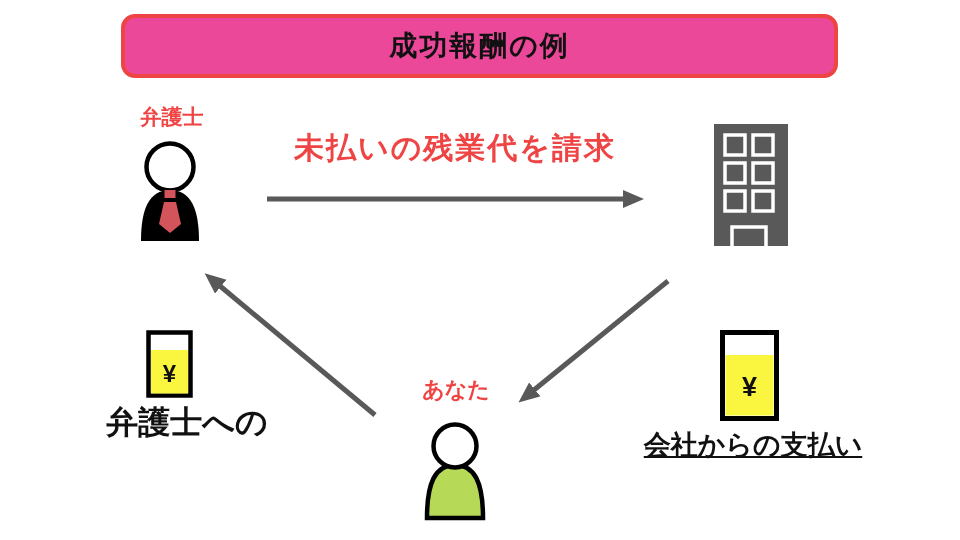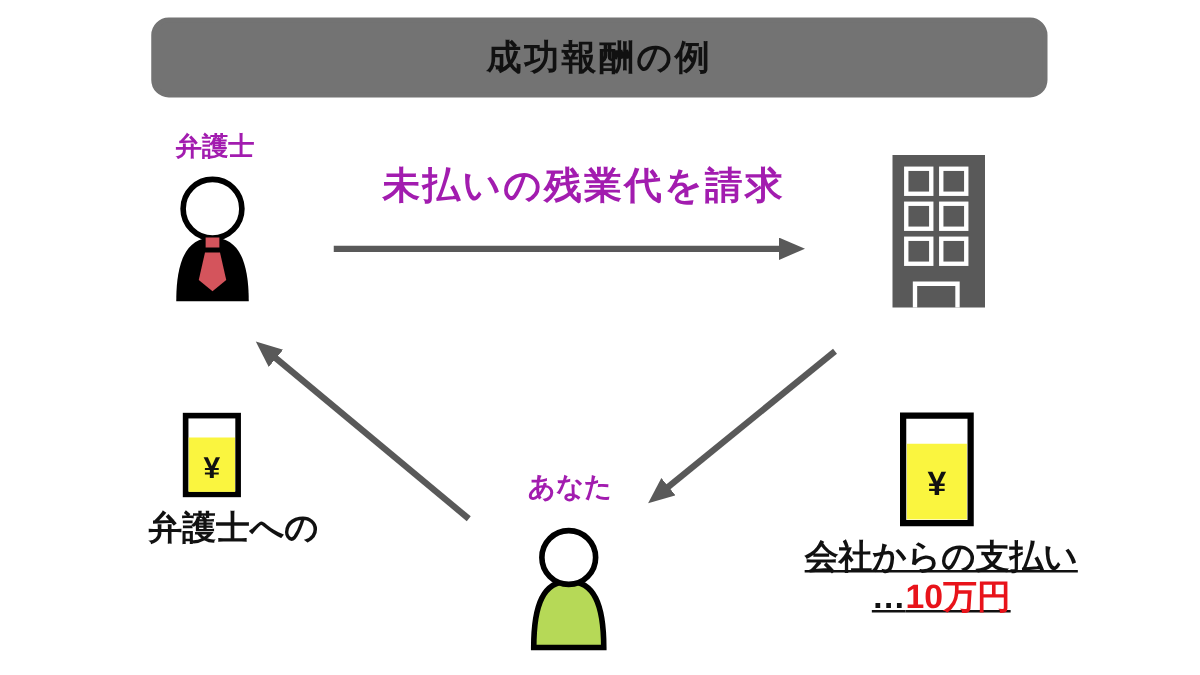--- a/index.html
+++ b/index.html
@@ -4,30 +4,30 @@
 <style>
   html,body{margin:0;padding:0;background:#ffffff;}
   #canvas{
     position:relative;width:960px;height:540px;background:#ffffff;overflow:hidden;
     font-family:"Liberation Sans","DejaVu Sans",sans-serif;color:#111;
   }
   .abs{position:absolute;}
   
   .title-banner{
     left:121px;top:14px;width:709px;height:56px;
-    background:#737373;border:4px solid #737373;border-radius:14px;
+    background:#ec4899;border:4px solid #ef4444;border-radius:14px;
     display:flex;align-items:center;justify-content:center;
   }
   .title-text{font-size:28px;font-weight:bold;letter-spacing:2px;color:#111;}
   
-  .lbl{font-weight:bold;text-align:center;color:#a21caf;}
+  .lbl{font-weight:bold;text-align:center;color:#ef4444;}
   .lawyer-label{left:120px;top:103px;width:104px;font-size:21px;}
   .you-label{left:406px;top:375px;width:100px;font-size:22px;}
-  .claim-label{left:265px;top:128px;width:404px;font-size:30px;letter-spacing:2px;}
-  .fee-caption{left:53px;top:407px;width:268px;font-size:27px;line-height:31px;font-weight:bold;text-align:center;}
+  .claim-label{left:253px;top:128px;width:404px;font-size:30px;letter-spacing:2px;}
+  .fee-caption{left:53px;top:407px;width:268px;font-size:32px;line-height:31px;font-weight:bold;text-align:center;}
   .payment-caption{left:628px;top:429px;width:250px;font-size:27px;line-height:32px;font-weight:bold;text-align:center;text-decoration:underline;}
   .amount-red{color:#E8131A;}
   svg{display:block;}
   .overlay{left:0;top:0;pointer-events:none;}
 </style>
 </head>
 <body>
 
 <div id="canvas">
 
@@ -86,16 +86,15 @@
   </div>
 
   <svg class="abs" style="left:716px;top:327px;" width="66" height="98" viewBox="716 327 66 98">
     <rect x="722.5" y="332.5" width="54" height="86" fill="#ffffff" stroke="#000000" stroke-width="5"></rect>
     <rect x="725.5" y="355" width="48" height="60.5" fill="#FAF53F"></rect>
     <text x="749.5" y="396" font-size="27" font-weight="bold" text-anchor="middle" fill="#111111">¥</text>
   </svg>
 
   <div class="abs payment-caption">
     <div>会社からの支払い</div>
-    <div><span>…</span><span class="amount-red">10万円</span></div>
   </div>
 
 </div>
 
 </body></html>

